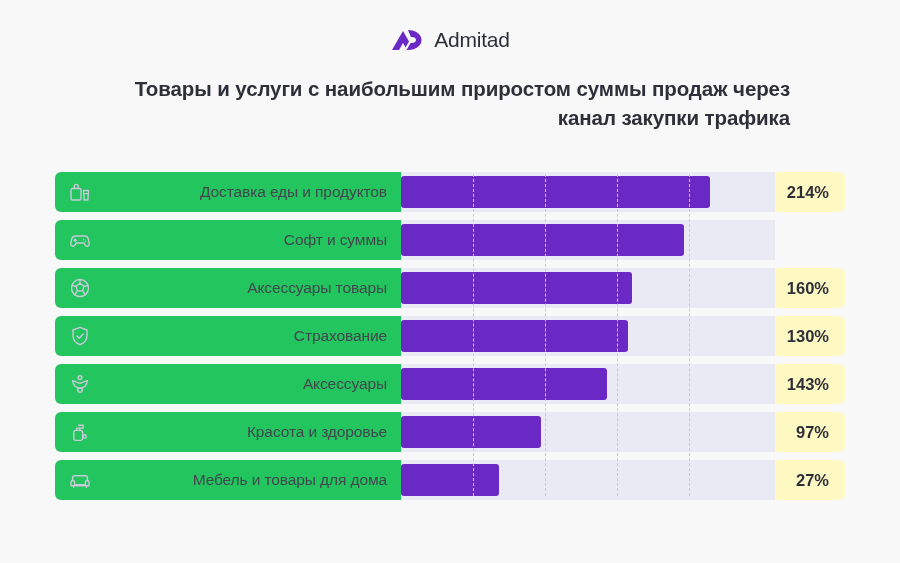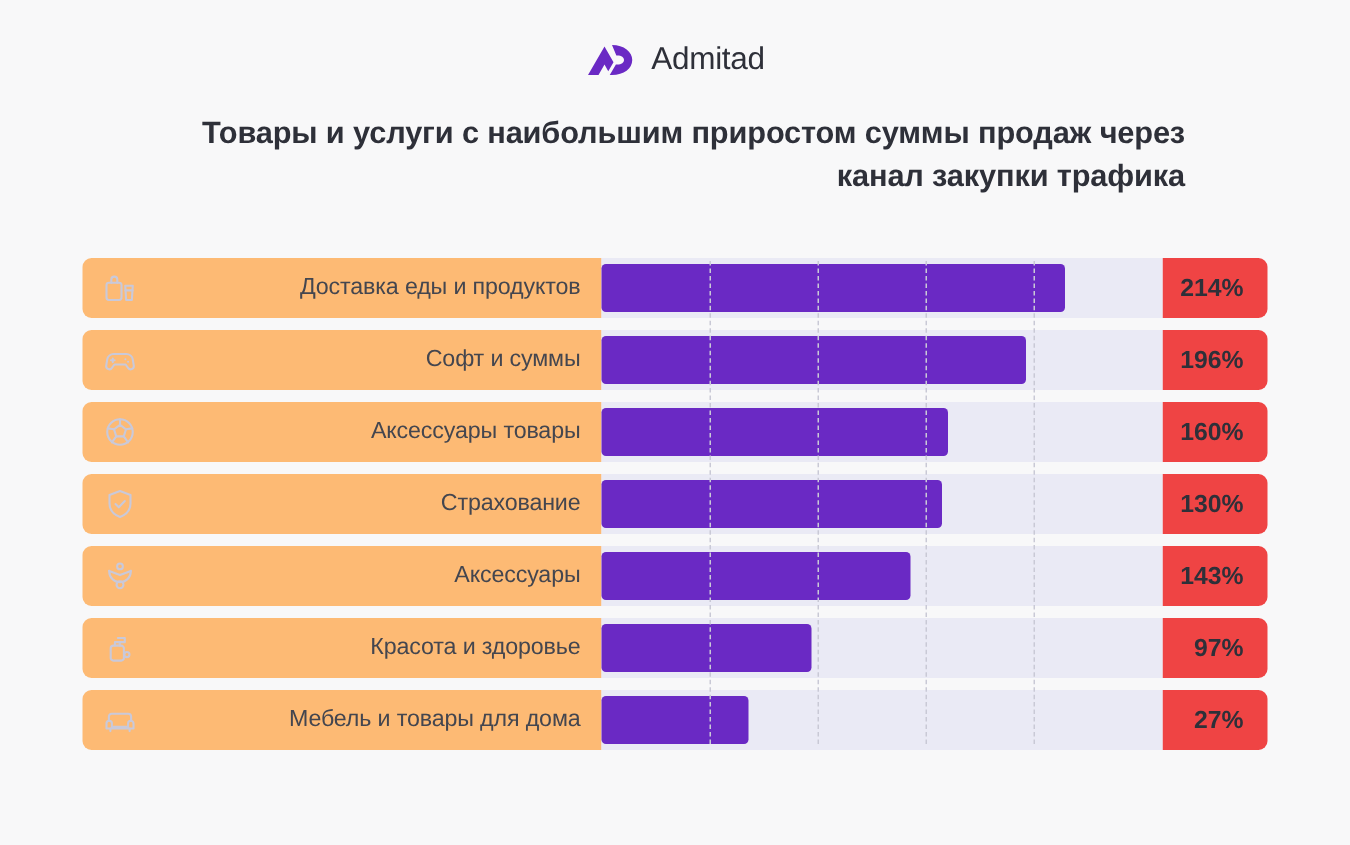--- a/index.html
+++ b/index.html
@@ -90,21 +90,21 @@
   .row {
     position: relative;
     height: 40px;
     margin-bottom: 8px;
     display: flex;
     align-items: stretch;
   }
 
   .row-label-band {
     width: 346px;
-    background: #fdba74;
+    background: #22c55e;
     border-radius: 6px 0 0 6px;
     display: flex;
     align-items: center;
     padding: 0 14px 0 12px;
     box-sizing: border-box;
     gap: 10px;
   }
 
   .row-icon {
     width: 26px;
@@ -140,21 +140,21 @@
     left: 0;
     top: 4px;
     bottom: 4px;
     background: #6a29c4;
     border-radius: 3px;
     z-index: 2;
   }
 
   .row-value-band {
     flex: 1 1 auto;
-    background: #ef4444;
+    background: #fef9c3;
     border-radius: 0 6px 6px 0;
     display: flex;
     align-items: center;
     justify-content: flex-end;
     padding-right: 16px;
     box-sizing: border-box;
     font-size: 16.5px;
     font-weight: bold;
     color: #2e3039;
   }
@@ -211,21 +211,20 @@
               <path d="M7.2 11v2.4M6 12.2h2.4"></path>
               <circle cx="15.6" cy="11.5" r=".7" fill="currentColor" stroke="none"></circle>
               <circle cx="17.4" cy="13.2" r=".7" fill="currentColor" stroke="none"></circle>
             </svg>
         </span>
         <span class="row-label">Софт и суммы</span>
       </div>
       <div class="row-track">
         <div class="bar" style="width:283px"></div>
       </div>
-      <div class="row-value-band">196%</div>
     </div>
 
     <div class="row">
       <div class="row-label-band">
         <span class="row-icon">
           <svg width="24" height="24" viewBox="0 0 24 24" fill="none" stroke="currentColor" stroke-width="1.4" stroke-linecap="round" stroke-linejoin="round">
               <circle cx="12" cy="12" r="8.5"></circle>
               <path d="m12 7.3 4 2.9-1.5 4.7h-5L8 10.2 12 7.3Z"></path>
               <path d="M12 3.5v3.8M3.9 9.6l4.1.6M20.1 9.6l-4.1.6M6.6 18.9l2.9-4M17.4 18.9l-2.9-4"></path>
             </svg>

